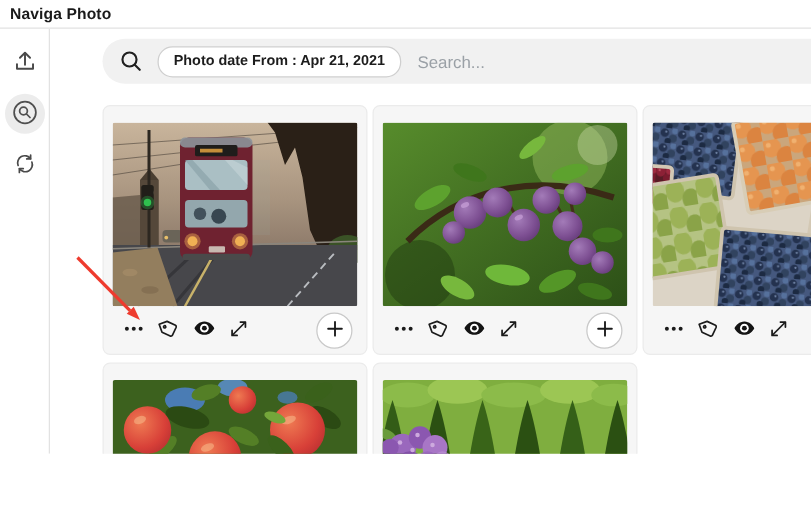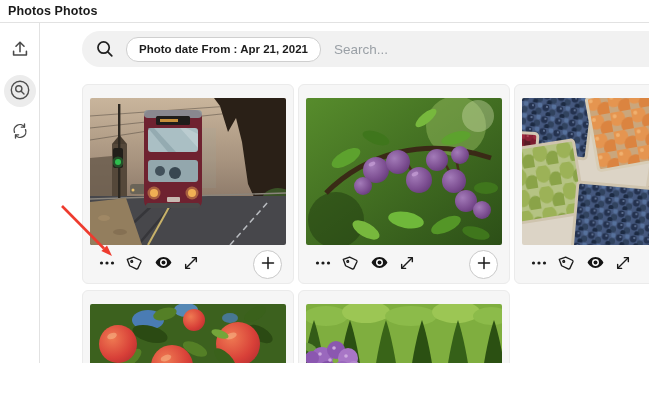--- a/index.html
+++ b/index.html
@@ -34,21 +34,21 @@
   .add-btn{margin-left:auto;margin-right:4px;width:29px;height:29px;border-radius:50%;background:#fff;border:1px solid #c9c9c9;display:flex;align-items:center;justify-content:center;cursor:pointer;padding:0;}
 
   .annot-arrow{position:absolute;left:54px;top:198px;pointer-events:none;z-index:5;}
 </style>
 </head>
 <body>
 
 <div class="screen">
 
   <div class="header">
-    <span class="app-title">Photos Photos</span>
+    <span class="app-title">Naviga Photo</span>
   </div>
 
   <div class="app-body">
 
     <div class="sidebar">
       <button class="side-btn">
         <span>
           <svg width="22" height="22" viewBox="0 0 24 24" fill="none" stroke="#4a4a4a" stroke-width="1.7" stroke-linecap="round" stroke-linejoin="round">
             <path d="M12 15V5"></path>
               <path d="M7.6 9 12 4.6 16.4 9"></path>

